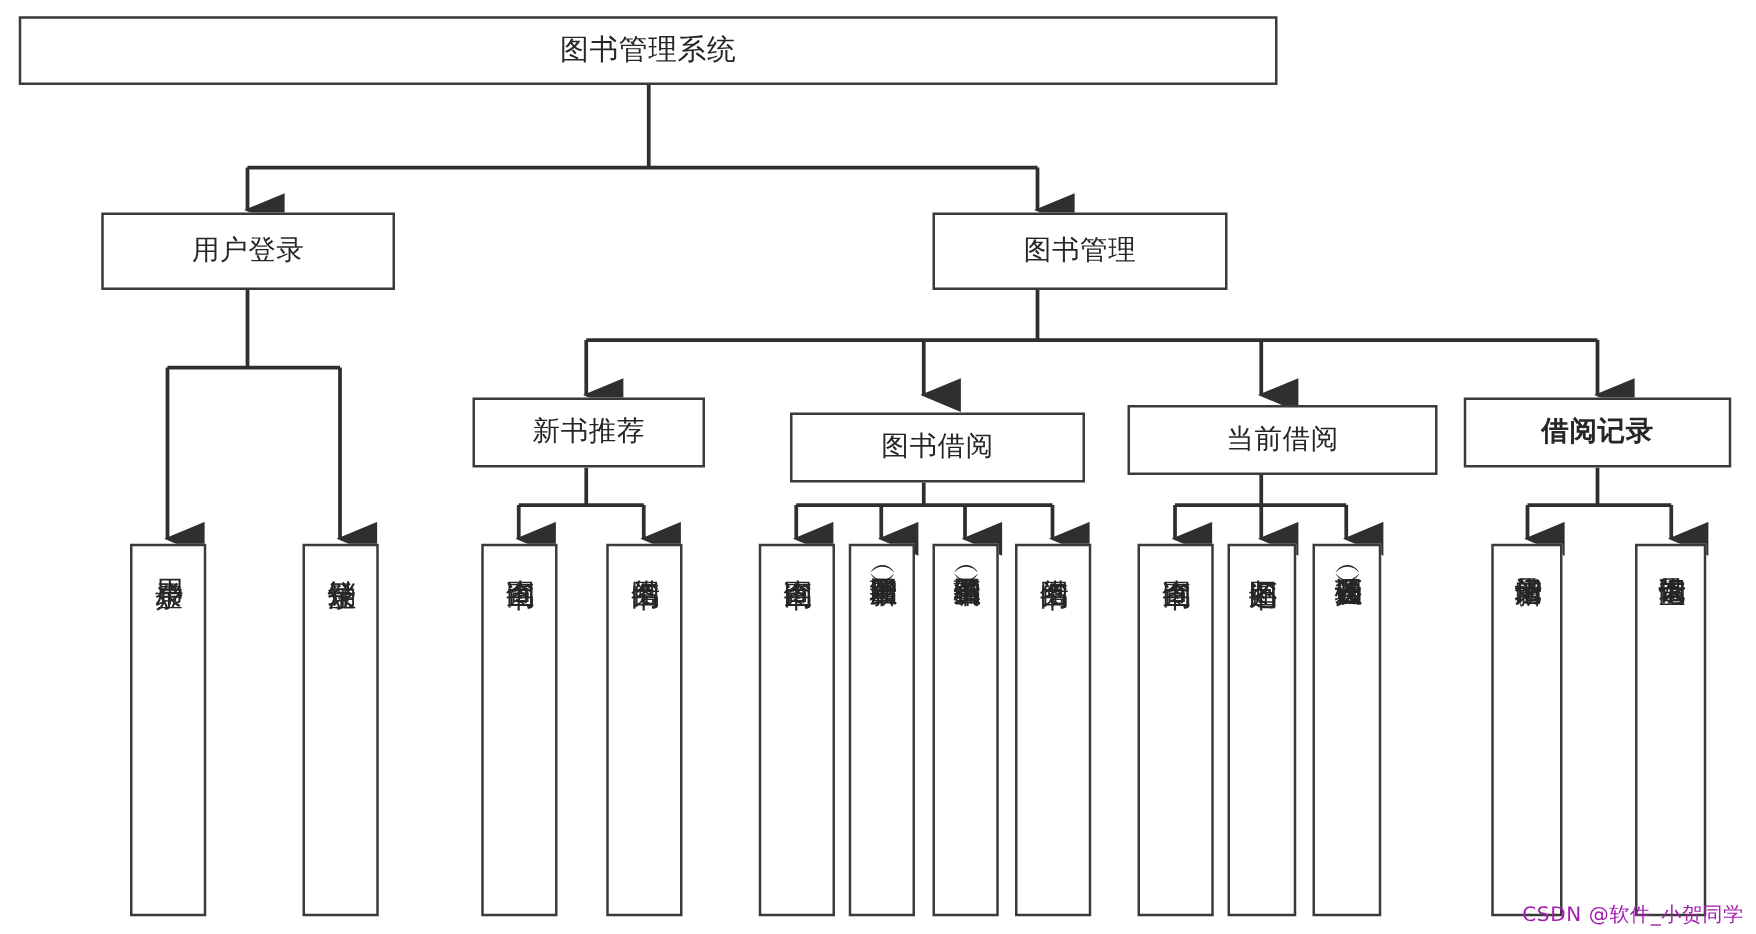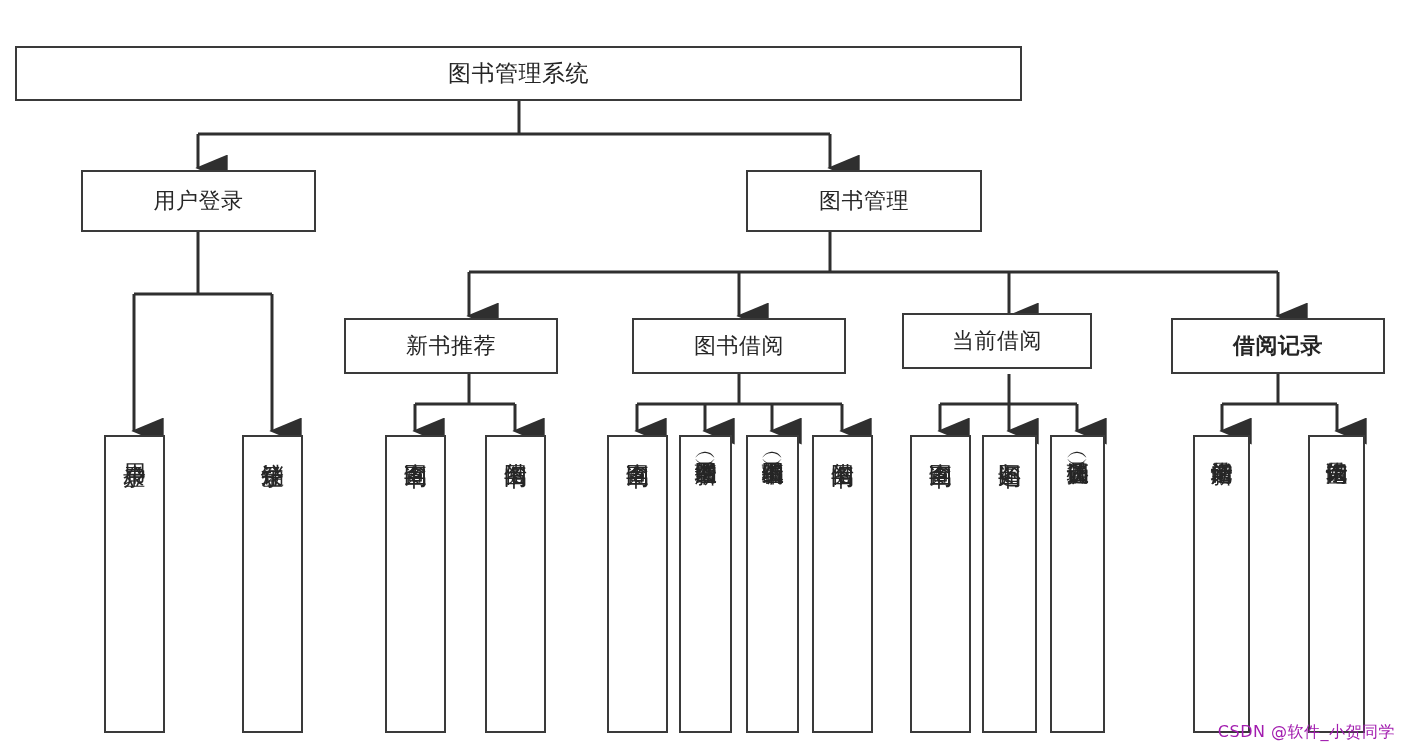--- a/index.html
+++ b/index.html
@@ -130,38 +130,38 @@
       <path d="M 1009 404 L 1009 431" marker-end="url(#arrow)"></path>
       <path d="M 1077 404 L 1077 431" marker-end="url(#arrow)"></path>
 
       <path d="M 1278 374 L 1278 404"></path>
       <path d="M 1222 404 L 1337 404"></path>
       <path d="M 1222 404 L 1222 431" marker-end="url(#arrow)"></path>
       <path d="M 1337 404 L 1337 431" marker-end="url(#arrow)"></path>
     </g>
   </svg>
 
-  <div class="node h root" style="left:15px; top:13px; width:1007px; height:55px;margin-top:33px;">
+  <div class="node h root" style="left:15px; top:13px; width:1007px; height:55px;">
     <span class="node-label">图书管理系统</span>
   </div>
 
   <div class="node h" style="left:81px; top:170px; width:235px; height:62px;">
     <span class="node-label">用户登录</span>
   </div>
   <div class="node h" style="left:711px; top:170px; width:236px; height:62px;margin-left:35px;">
     <span class="node-label">图书管理</span>
   </div>
 
-  <div class="node h" style="left:344px; top:318px; width:214px; height:56px;">
+  <div class="node h" style="left:378px; top:318px; width:186px; height:56px;">
     <span class="node-label">新书推荐</span>
   </div>
-  <div class="node h" style="left:632px; top:318px; width:214px; height:56px;">
+  <div class="node h" style="left:632px; top:330px; width:236px; height:56px;">
     <span class="node-label">图书借阅</span>
   </div>
-  <div class="node h" style="left:902px; top:313px; width:190px; height:56px;">
+  <div class="node h" style="left:902px; top:324px; width:248px; height:56px;">
     <span class="node-label">当前借阅</span>
   </div>
   <div class="node h" style="left:1171px; top:318px; width:214px; height:56px;font-weight:bold;">
     <span class="node-label">借阅记录</span>
   </div>
 
   <div class="node v" style="left:104px; top:435px; width:61px; height:298px;">
     <span class="node-label">用户登录</span>
   </div>
   <div class="node v" style="left:242px; top:435px; width:61px; height:298px;">

